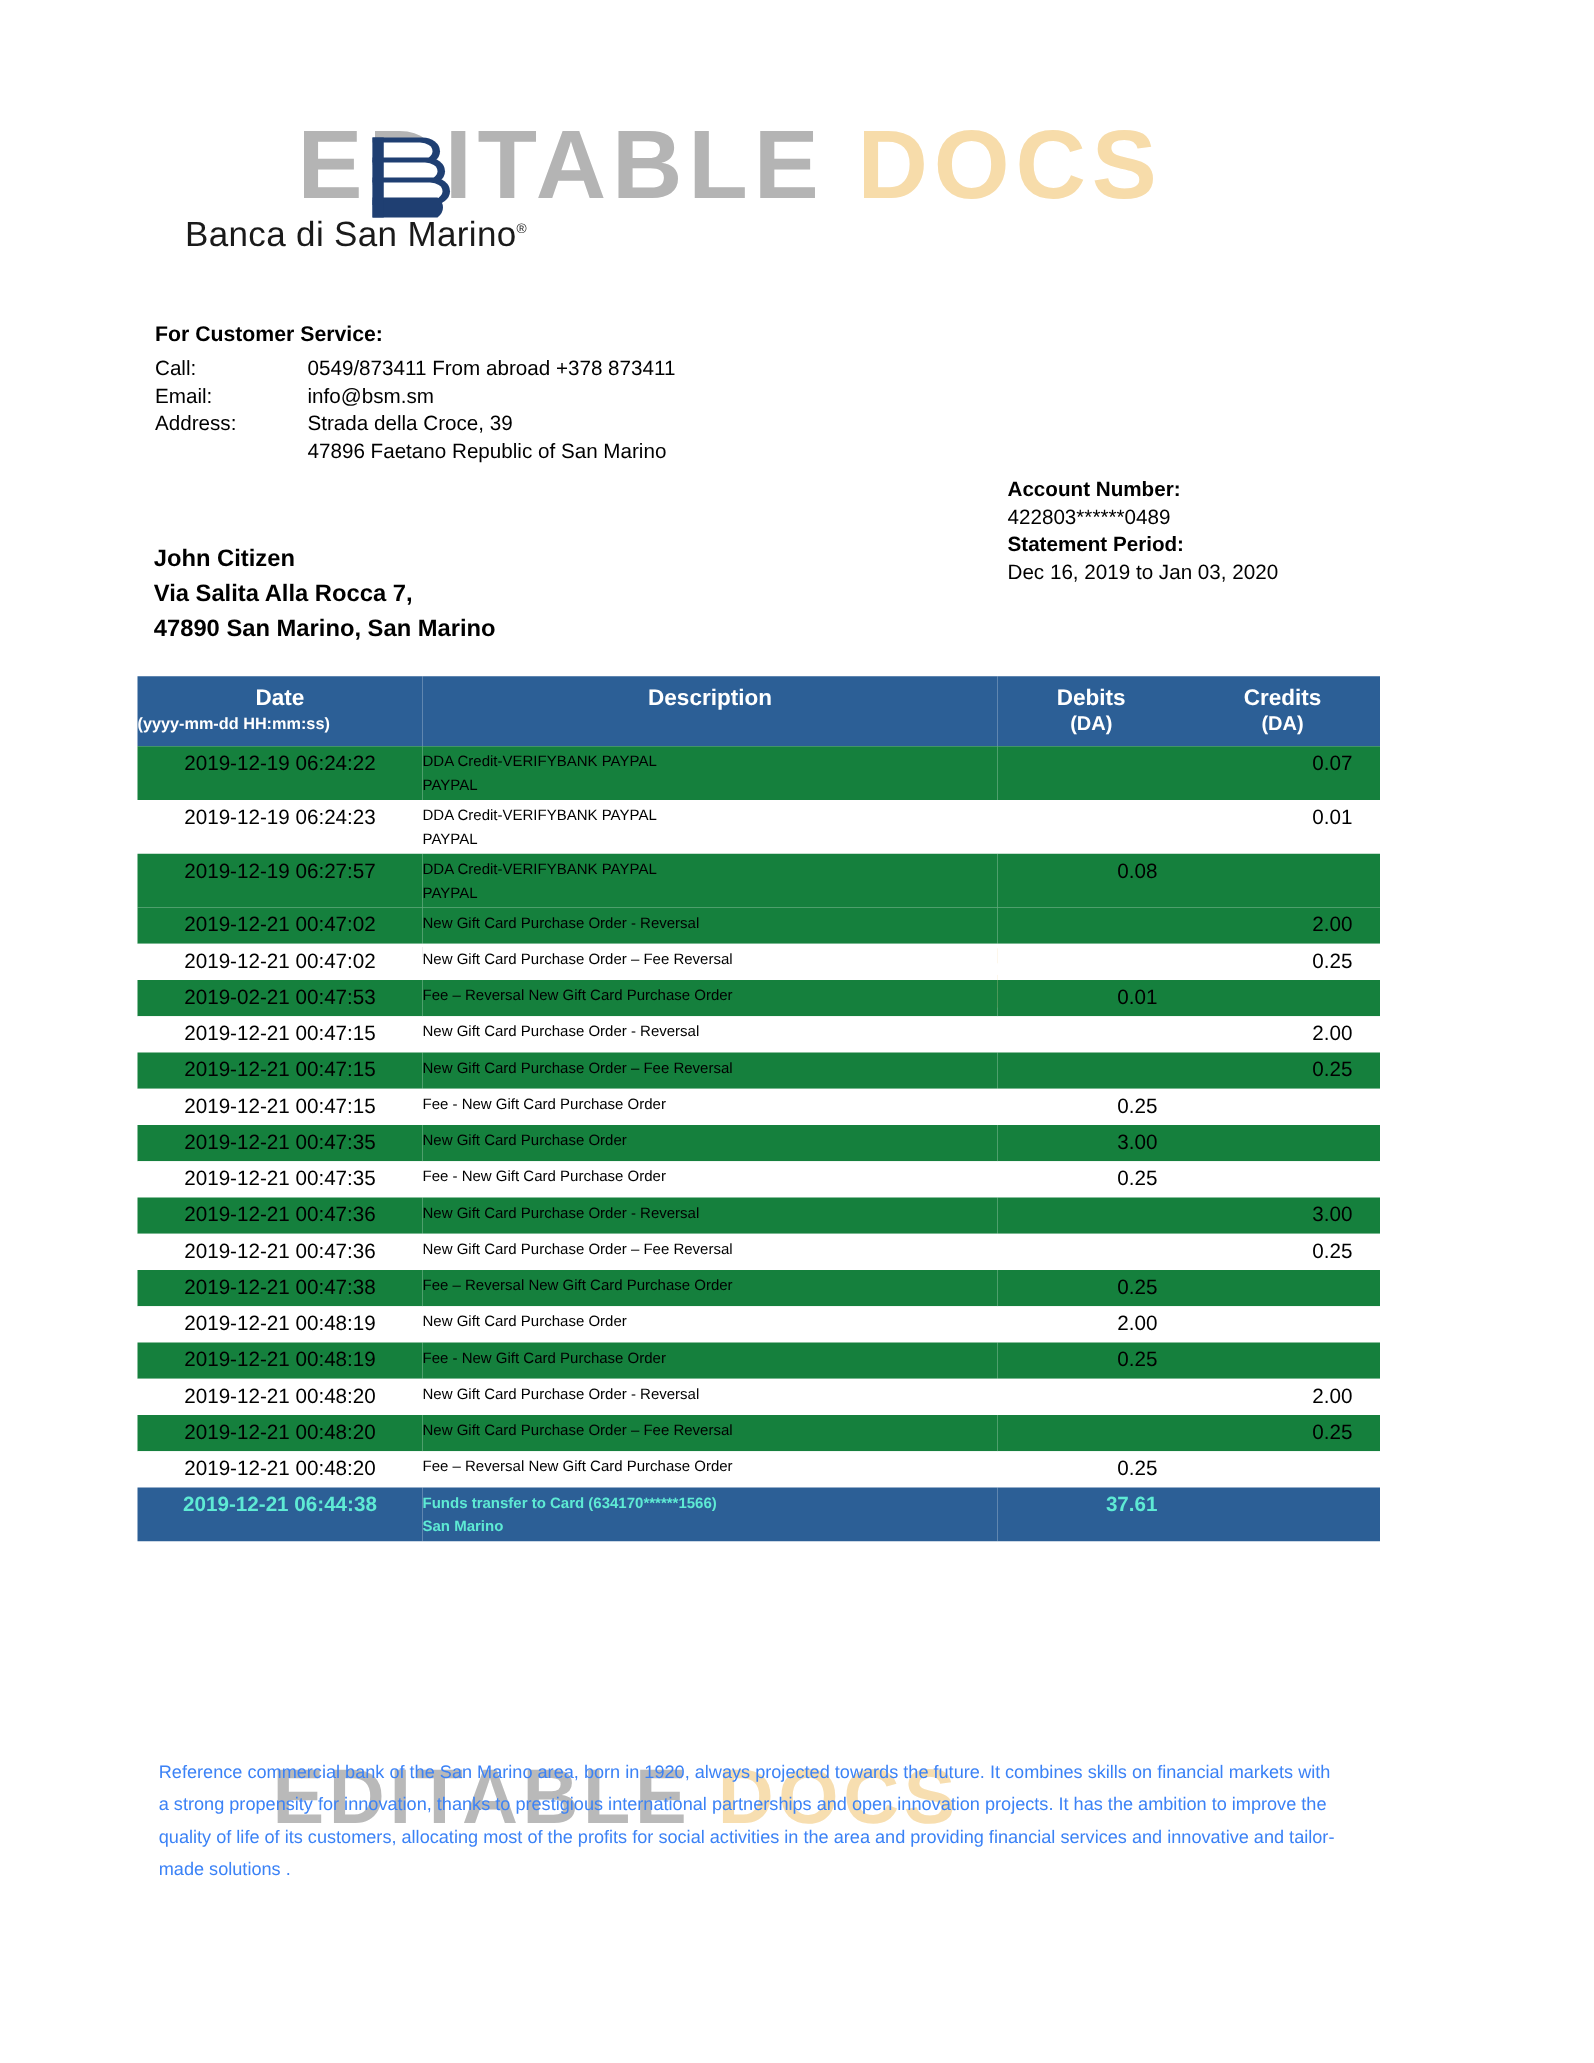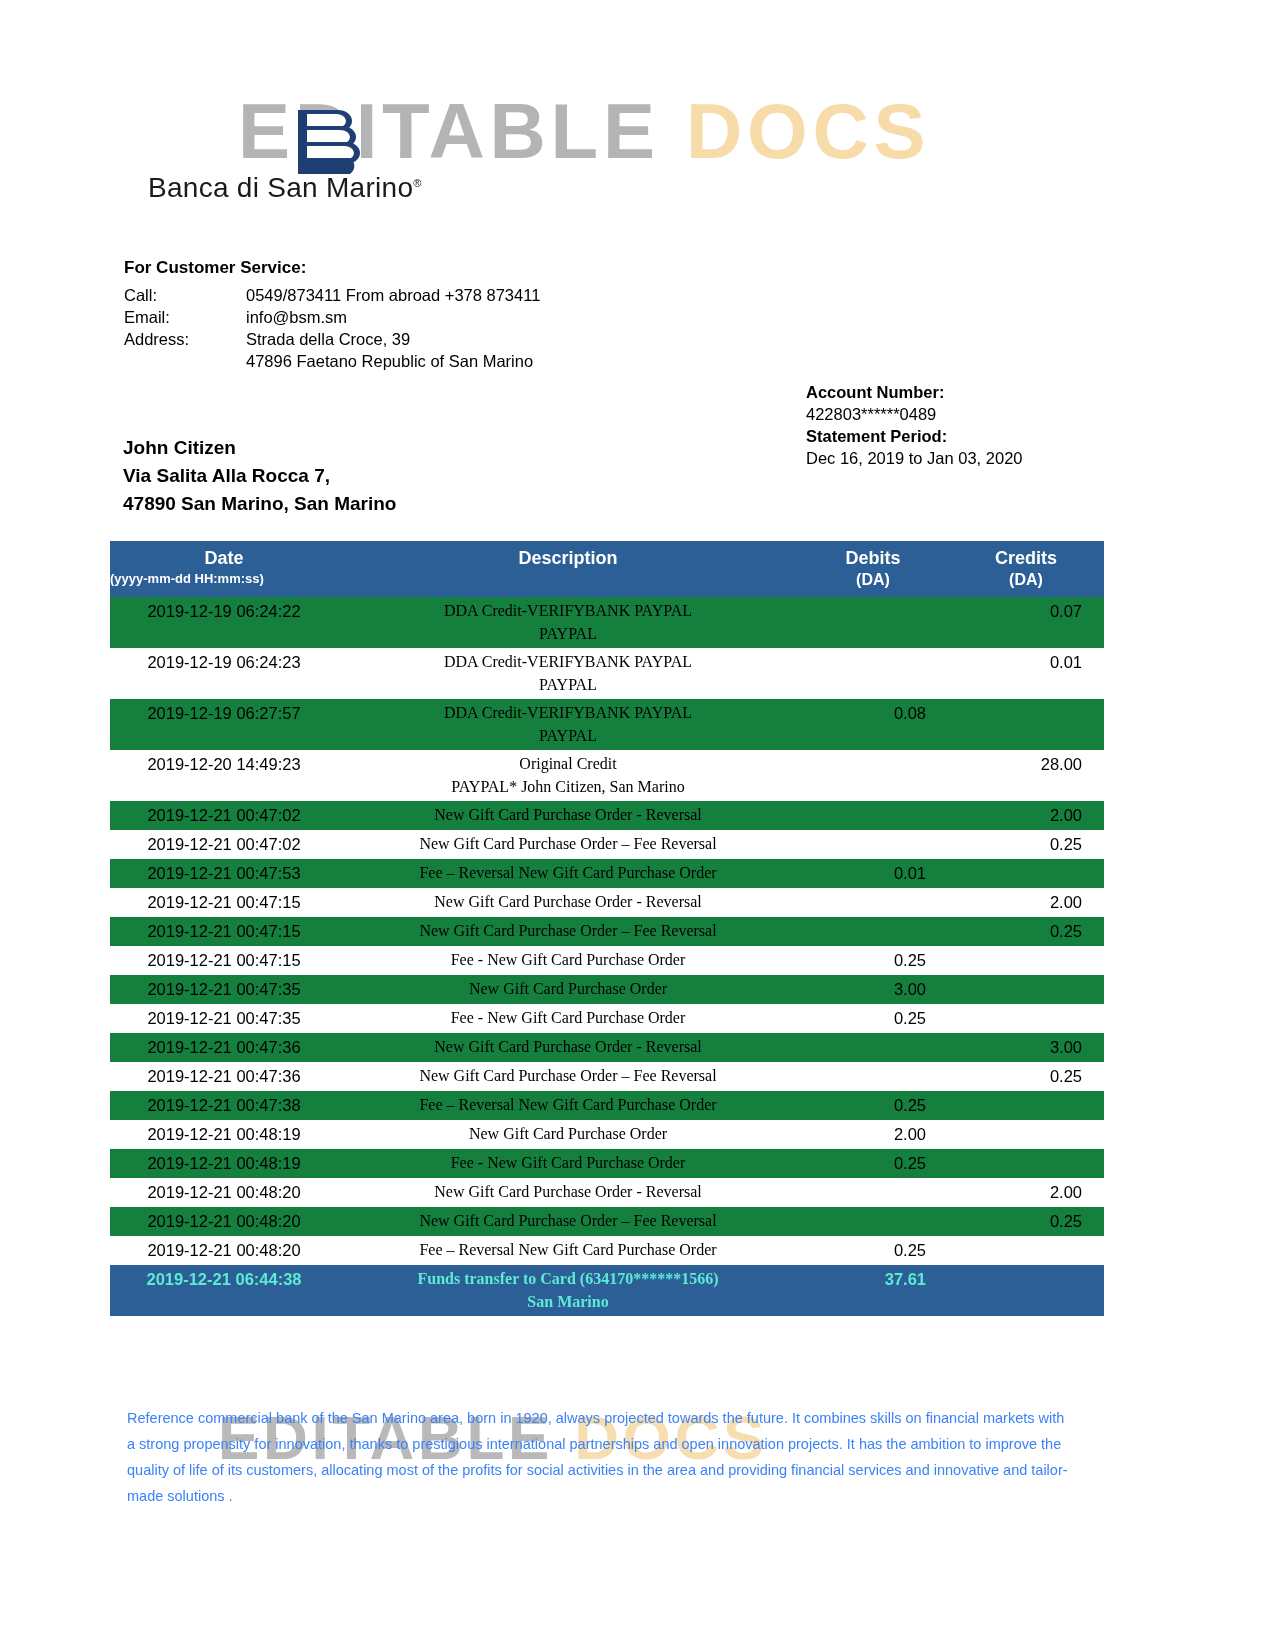--- a/index.html
+++ b/index.html
@@ -161,24 +161,23 @@
     font-weight: 700;
   }
 
   td.c-date {
     font-size: 16.5px;
     text-align: center;
     padding: 5px 0 5px 0;
     white-space: nowrap;
   }
   td.c-desc {
-    font-size: 16px;
-    text-align: center;
+    font-size: 12px;
+    text-align: left;
     padding: 5px 0 5px 0;
-    font-family: Liberation Serif, serif;
   }
   td.c-desc .line2 {
     display: block;
     margin-top: 5px;
   }
   td.c-amt {
     font-size: 16.5px;
     text-align: right;
     padding: 5px 22px 5px 0;
     white-space: nowrap;
@@ -299,40 +298,34 @@
         <td class="c-desc"><span>DDA Credit-VERIFYBANK PAYPAL</span><span class="line2">PAYPAL</span></td>
         <td class="c-amt"></td>
         <td class="c-amt">0.01</td>
       </tr>
       <tr class="shade">
         <td class="c-date">2019-12-19 06:27:57</td>
         <td class="c-desc"><span>DDA Credit-VERIFYBANK PAYPAL</span><span class="line2">PAYPAL</span></td>
         <td class="c-amt">0.08</td>
         <td class="c-amt"></td>
       </tr>
-      <tr class="plain">
-        <td class="c-date">2019-12-20 14:49:23</td>
-        <td class="c-desc"><span>Original Credit</span><span class="line2">PAYPAL* John Citizen, San Marino</span></td>
-        <td class="c-amt"></td>
-        <td class="c-amt">28.00</td>
-      </tr>
       <tr class="shade">
         <td class="c-date">2019-12-21 00:47:02</td>
         <td class="c-desc"><span>New Gift Card Purchase Order - Reversal</span></td>
         <td class="c-amt"></td>
         <td class="c-amt">2.00</td>
       </tr>
       <tr class="plain">
         <td class="c-date">2019-12-21 00:47:02</td>
         <td class="c-desc"><span>New Gift Card Purchase Order – Fee Reversal</span></td>
         <td class="c-amt"></td>
         <td class="c-amt">0.25</td>
       </tr>
       <tr class="shade">
-        <td class="c-date">2019-12-21 00:47:53</td>
+        <td class="c-date">2019-02-21 00:47:53</td>
         <td class="c-desc"><span>Fee – Reversal New Gift Card Purchase Order</span></td>
         <td class="c-amt">0.01</td>
         <td class="c-amt"></td>
       </tr>
       <tr class="plain">
         <td class="c-date">2019-12-21 00:47:15</td>
         <td class="c-desc"><span>New Gift Card Purchase Order - Reversal</span></td>
         <td class="c-amt"></td>
         <td class="c-amt">2.00</td>
       </tr>

